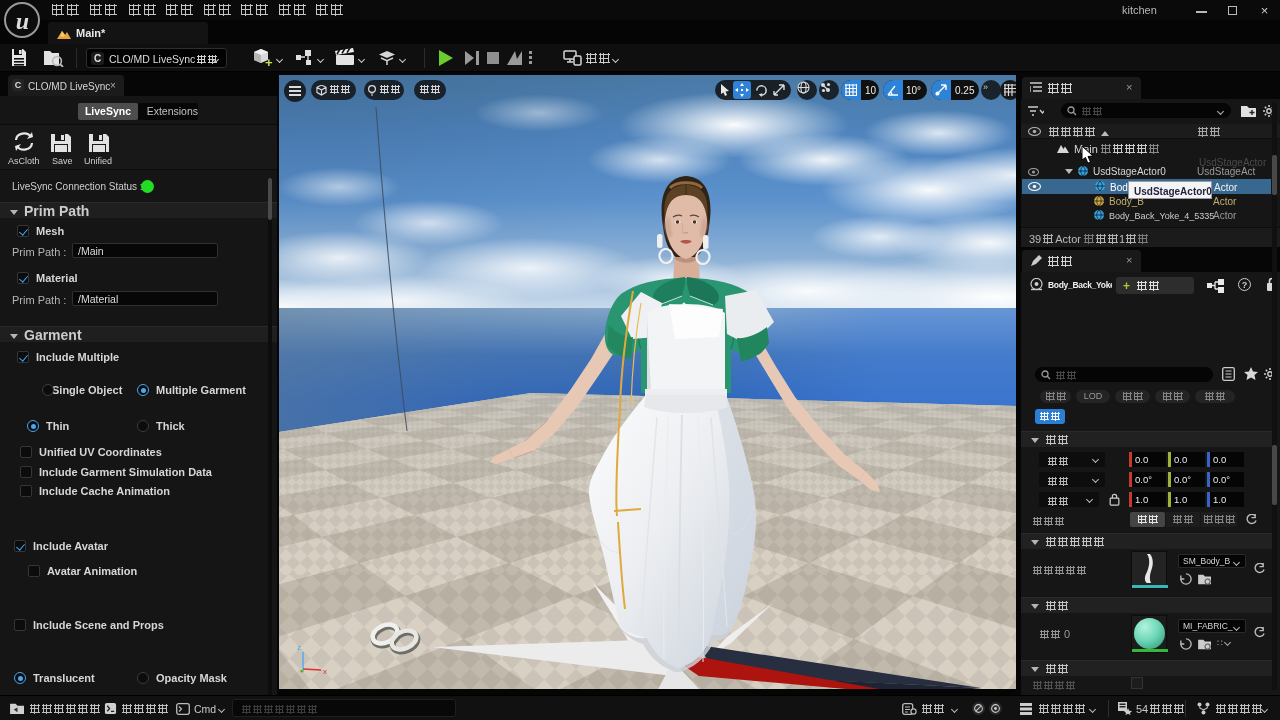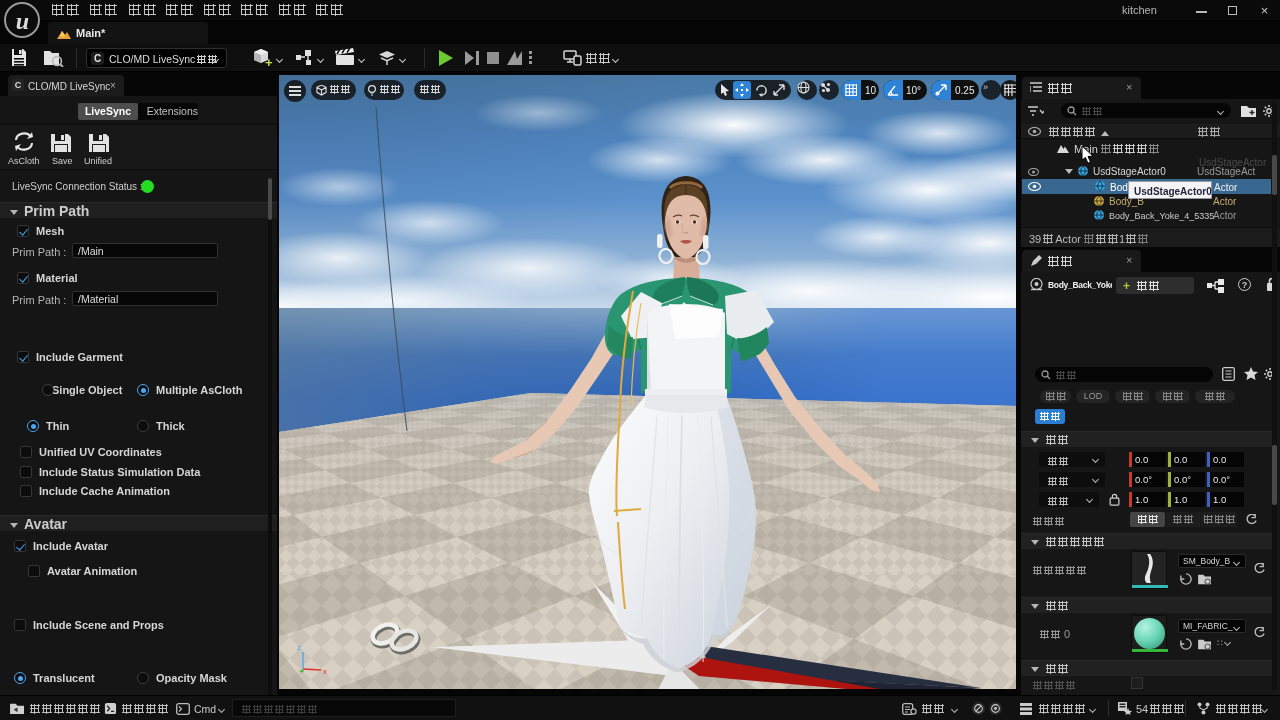--- a/index.html
+++ b/index.html
@@ -183,29 +183,29 @@
   <div class="txt" style="left:12px;top:110px;color:#cfcfcf;font-size:10px">LiveSync Connection Status :</div>
   <div class="abs" style="left:141px;top:108px;width:13px;height:13px;border-radius:50%;background:#22dd22"></div>
 
   <div class="abs sech" style="top:130px"><i class="tri"></i><span>Prim Path</span></div>
   <div class="abs ckrow" style="left:17px;top:151px"><i class="ck on"></i><b>Mesh</b></div>
   <div class="txt" style="left:12px;top:175px;color:#b5b5b5">Prim Path :</div>
   <div class="abs fld" style="left:72px;top:171px;width:146px">/Main</div>
   <div class="abs ckrow" style="left:17px;top:198px"><i class="ck on"></i><b>Material</b></div>
   <div class="txt" style="left:12px;top:223px;color:#b5b5b5">Prim Path :</div>
   <div class="abs fld" style="left:72px;top:219px;width:146px">/Material</div>
-  <div class="abs ckrow" style="left:17px;top:277px"><i class="ck on"></i><b>Include Garment</b></div>
+  <div class="abs sech" style="top:254px"><i class="tri"></i><span>Garment</span></div>
+  <div class="abs ckrow" style="left:17px;top:277px"><i class="ck on"></i><b>Include Multiple</b></div>
   <div class="abs ckrow" style="left:42px;top:310px"><i class="rd"></i><b style="margin-left:-2px">Single Object</b></div>
-  <div class="abs ckrow" style="left:137px;top:310px"><i class="rd on"></i><b>Multiple AsCloth</b></div>
+  <div class="abs ckrow" style="left:137px;top:310px"><i class="rd on"></i><b>Multiple Garment</b></div>
   <div class="abs ckrow" style="left:27px;top:346px"><i class="rd on"></i><b>Thin</b></div>
   <div class="abs ckrow" style="left:137px;top:346px"><i class="rd"></i><b>Thick</b></div>
   <div class="abs ckrow" style="left:20px;top:372px"><i class="ck"></i><b>Unified UV Coordinates</b></div>
-  <div class="abs ckrow" style="left:20px;top:392px"><i class="ck"></i><b>Include Status Simulation Data</b></div>
+  <div class="abs ckrow" style="left:20px;top:392px"><i class="ck"></i><b>Include Garment Simulation Data</b></div>
   <div class="abs ckrow" style="left:20px;top:411px"><i class="ck"></i><b>Include Cache Animation</b></div>
-  <div class="abs sech" style="top:443px"><i class="tri"></i><span>Avatar</span></div>
   <div class="abs ckrow" style="left:14px;top:466px"><i class="ck on"></i><b>Include Avatar</b></div>
   <div class="abs ckrow" style="left:28px;top:491px"><i class="ck"></i><b>Avatar Animation</b></div>
   <div class="abs ckrow" style="left:14px;top:545px"><i class="ck"></i><b>Include Scene and Props</b></div>
   <div class="abs ckrow" style="left:14px;top:598px"><i class="rd on"></i><b>Translucent</b></div>
   <div class="abs ckrow" style="left:137px;top:598px"><i class="rd"></i><b>Opacity Mask</b></div>
   <div class="abs" style="left:268px;top:106px;width:4px;height:580px;background:#0d0d0d"></div>
   <div class="abs" style="left:268px;top:106px;width:4px;height:42px;background:#4a4a4a;border-radius:2px"></div>
 </div>
 
 <div class="abs" id="viewport" style="left:279px;top:75px;width:737px;height:620px;background:#4f87c4;overflow:hidden">

